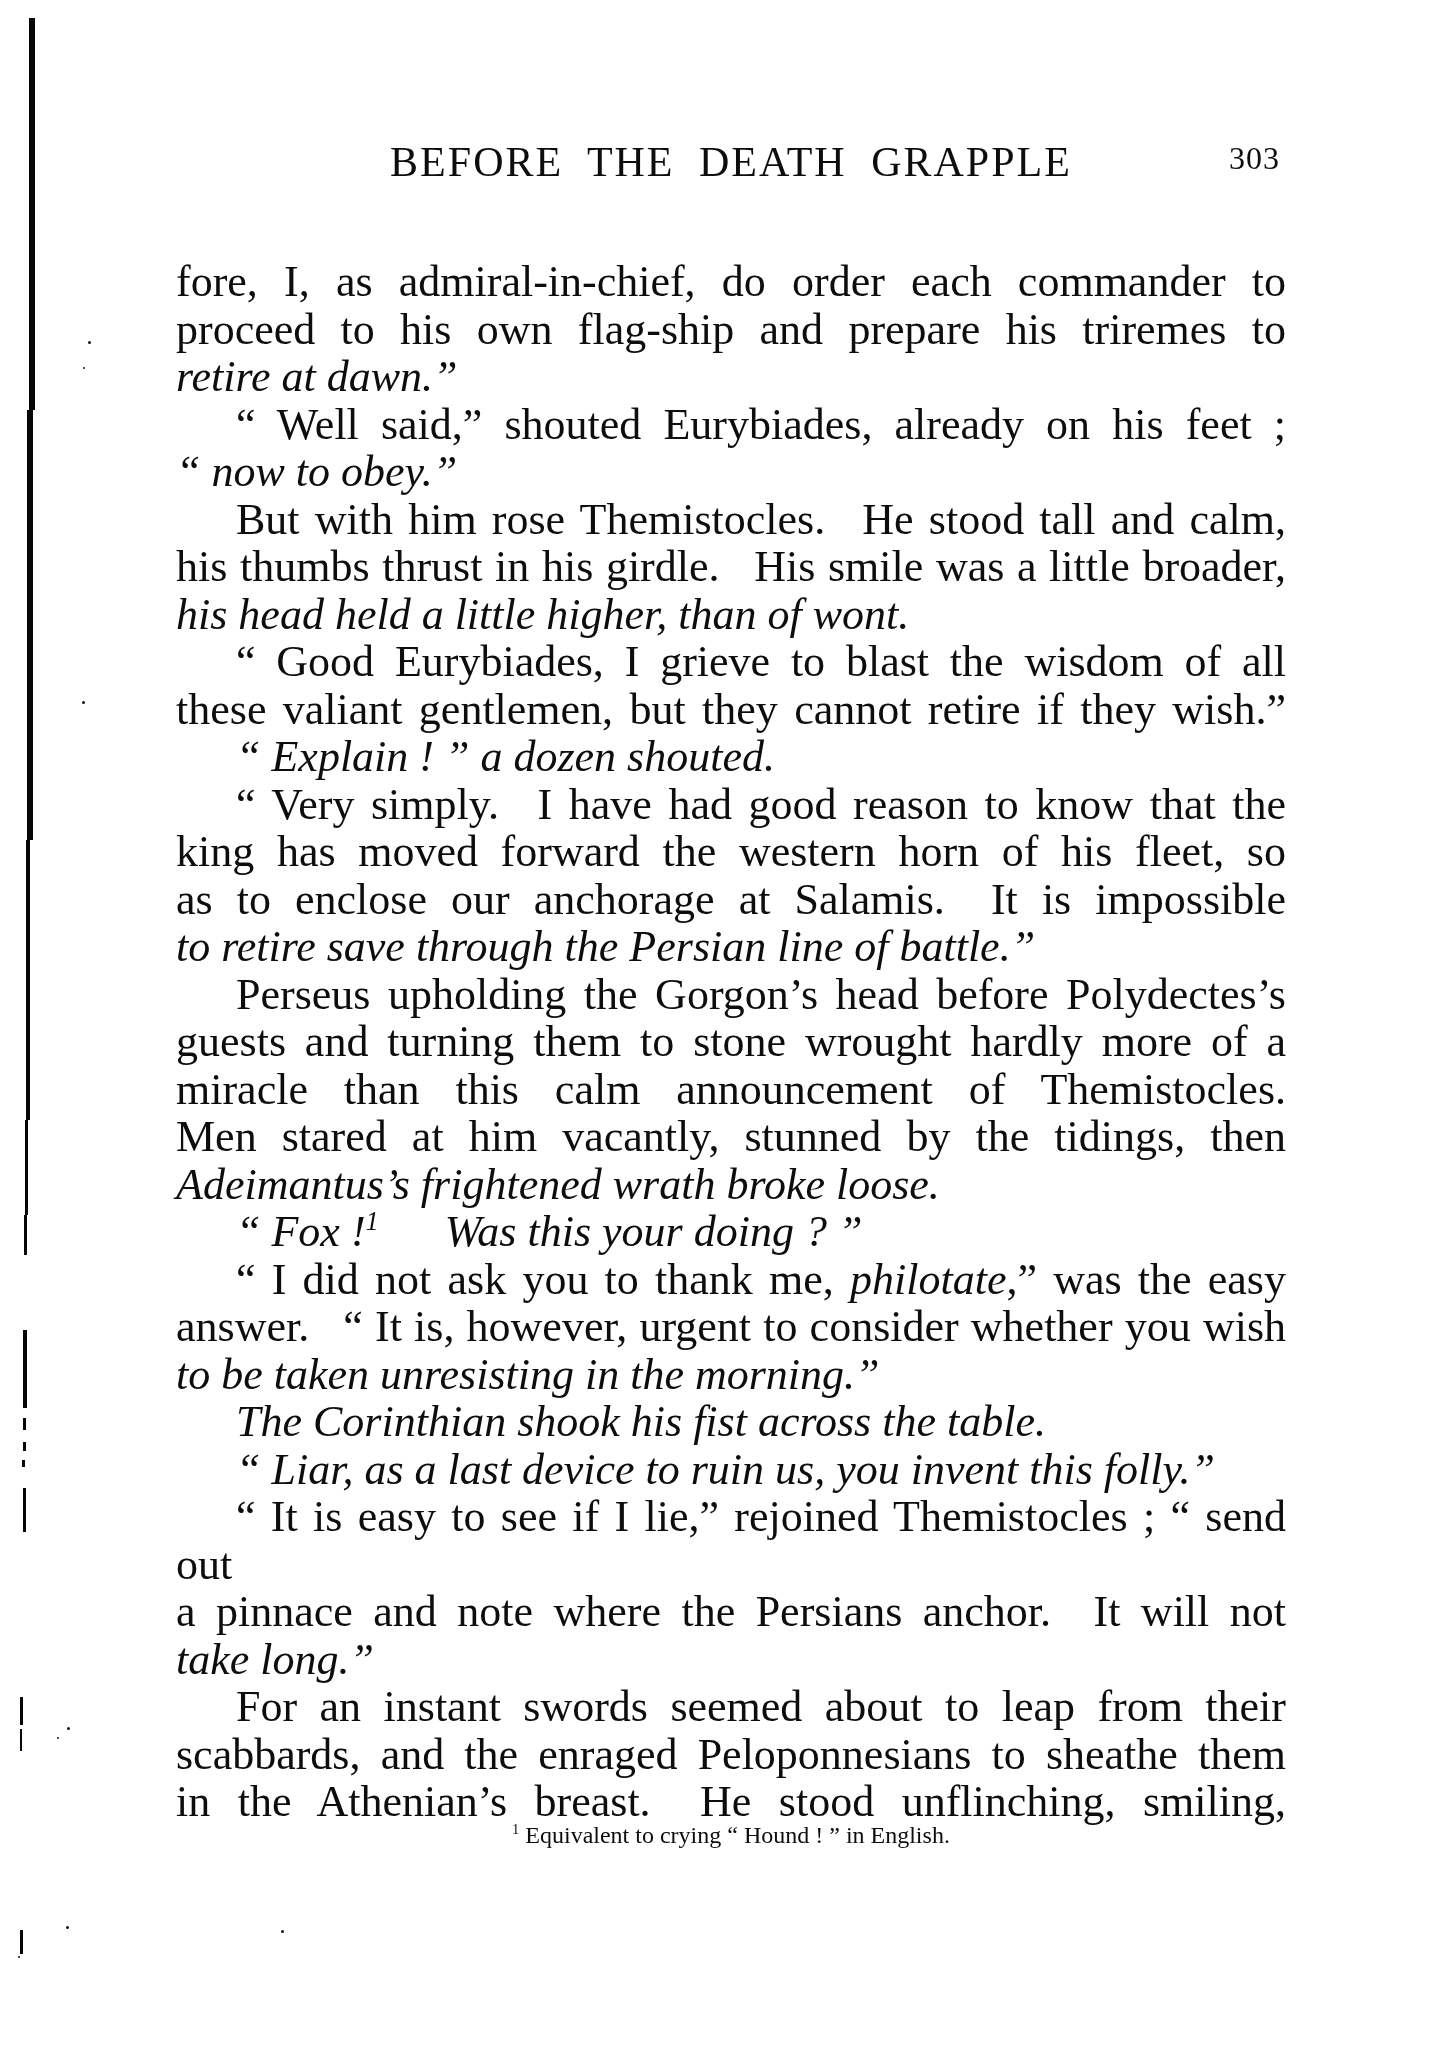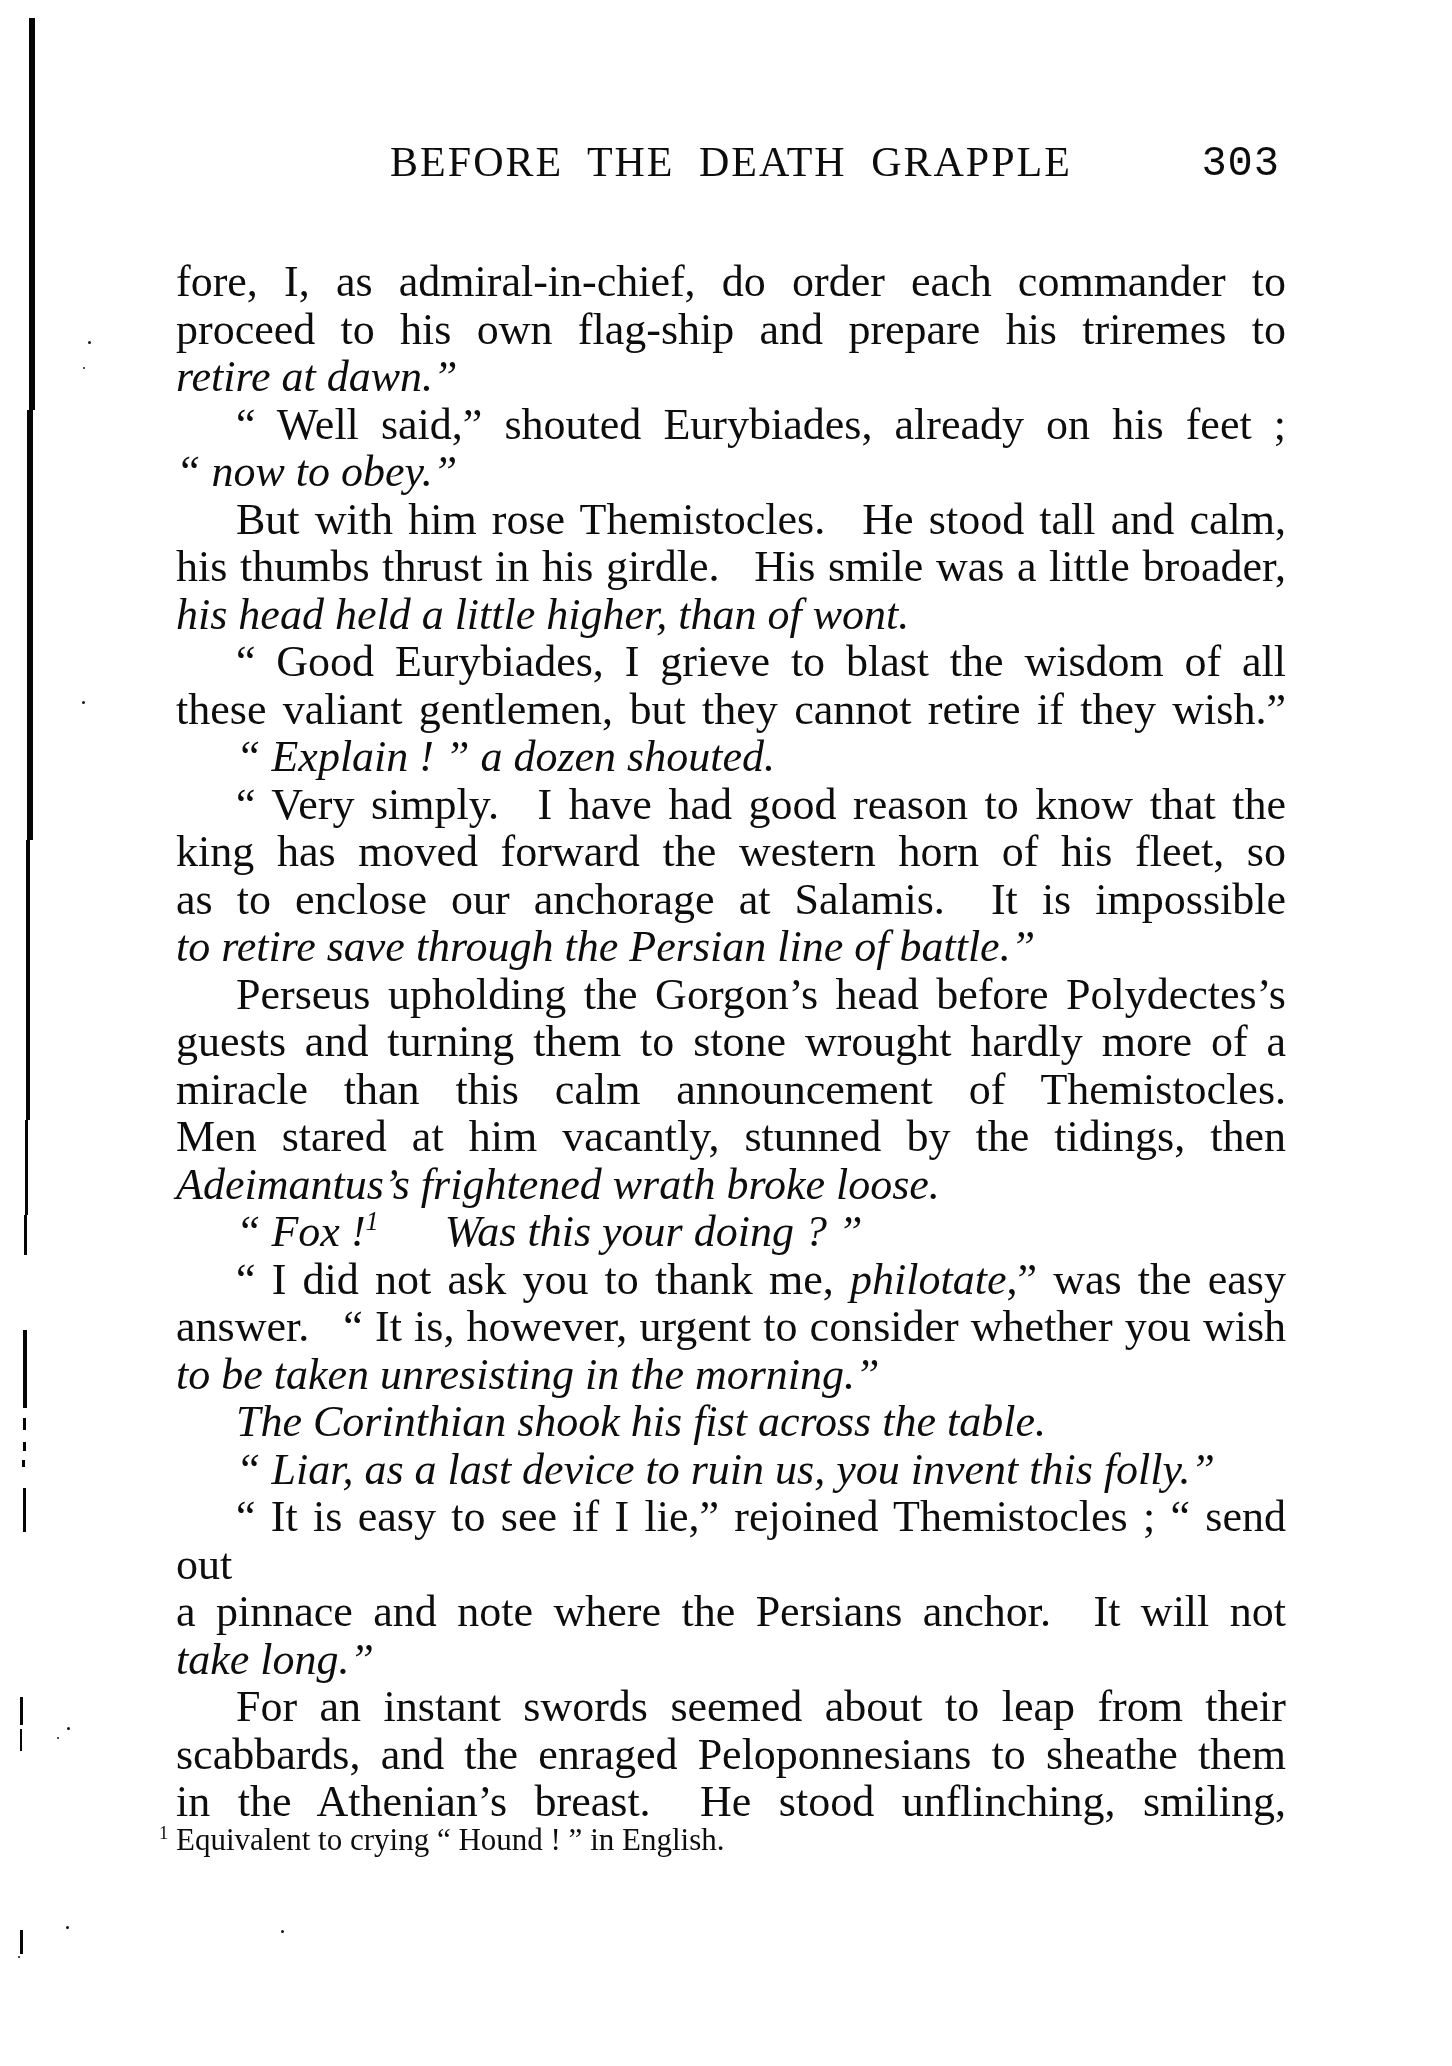--- a/index.html
+++ b/index.html
@@ -28,23 +28,22 @@
   .running-header .title {
     font-size: 42px;
     letter-spacing: 2px;
     word-spacing: 12px;
     white-space: nowrap;
   }
   .running-header .pagenum {
     position: absolute;
     right: 6px;
     top: 2px;
-    font-size: 42px;
+    font-size: 32px;
     letter-spacing: 1px;
-    font-family: Liberation Mono, monospace;
   }
   
   .column {
     position: absolute;
     left: 176px;
     top: 258px;
     width: 1110px;
   }
   .line {
     font-size: 44px;
@@ -57,24 +56,25 @@
   .line.indent { text-indent: 60px; }
   .it { font-style: italic; }
   .sup {
     font-size: 60%;
     vertical-align: super;
     line-height: 0;
   }
   
   .footnote {
     position: absolute;
-    left: 159px;
+    left: 176px;
     top: 1822px;
     width: 1110px;
-    font-size: 31px;
+    font-size: 24px;
+    text-align: center;
     white-space: pre-wrap;
   }
   
   .art {
     position: absolute;
     background: #060606;
   }
   .art-dot {
     position: absolute;
     background: #161616;

